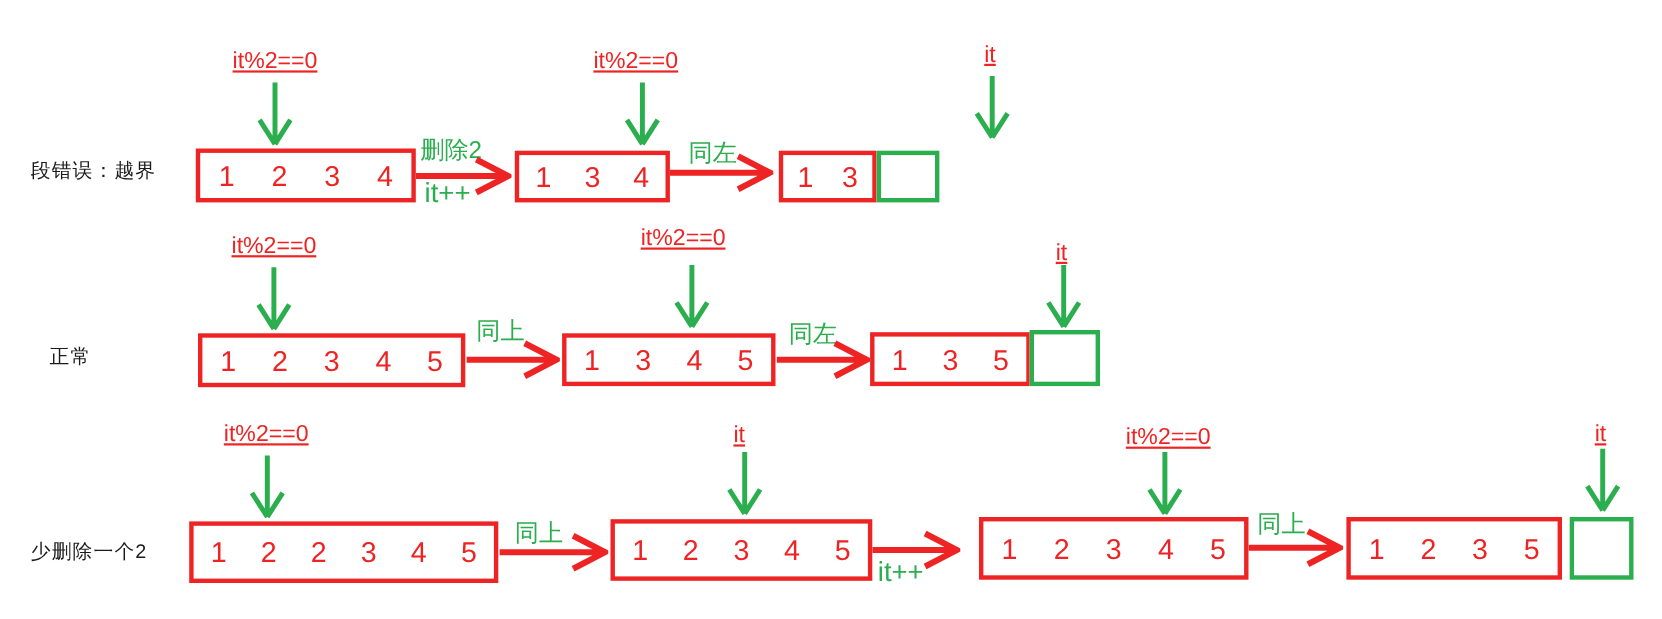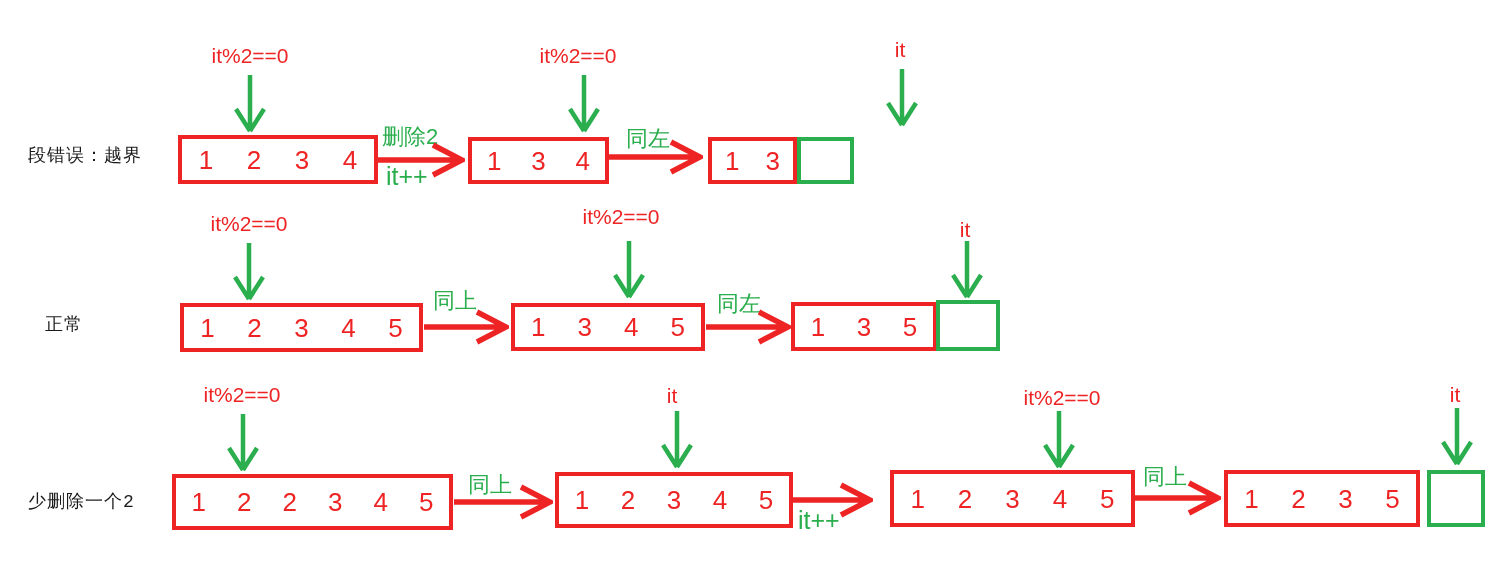--- a/index.html
+++ b/index.html
@@ -40,20 +40,21 @@
   .end-box{
     box-sizing:border-box;
     border:4px solid var(--green);
     background:var(--bg);
   }
   .ptr-label{
     color:var(--red);
     font-size:21px;
     text-align:center;
     white-space:nowrap;
+    text-decoration:underline;
   }
   .green-label{
     color:var(--green);
     font-size:22px;
     white-space:nowrap;
   }
   .code-label{font-size:25px;}
   svg.arrow-down path{stroke:var(--green);stroke-width:4.5;fill:none;}
   svg.arrow-right path{stroke:var(--red);stroke-width:5.5;fill:none;}
 </style>
@@ -156,21 +157,21 @@
     </div>
     <div class="abs end-box" style="left:936px;top:300px;width:64px;height:51px;"></div>
 
     <div class="abs ptr-label" style="left:935px;top:218px;width:60px;">it</div>
     <svg class="abs arrow-down" style="left:948px;top:240px;" width="38" height="62" viewBox="0 0 38 62">
         <path d="M19 1 V57 M5 35 L19 57 M33 35 L19 57"></path>
       </svg>
   </div>
 
   <div class="row-group">
-    <div class="abs row-label" style="left:28px;top:489px;font-family:Liberation Mono, monospace;">少删除一个2</div>
+    <div class="abs row-label" style="left:28px;top:489px;">少删除一个2</div>
 
     <div class="abs ptr-label" style="left:182px;top:383px;width:120px;">it%2==0</div>
     <svg class="abs arrow-down" style="left:224px;top:413px;" width="38" height="62" viewBox="0 0 38 62">
         <path d="M19 1 V57 M5 35 L19 57 M33 35 L19 57"></path>
       </svg>
 
     <div class="abs arr-box" style="left:172px;top:474px;width:281px;height:56px;">
       <span class="cell">1</span>
       <span class="cell">2</span>
       <span class="cell">2</span>

